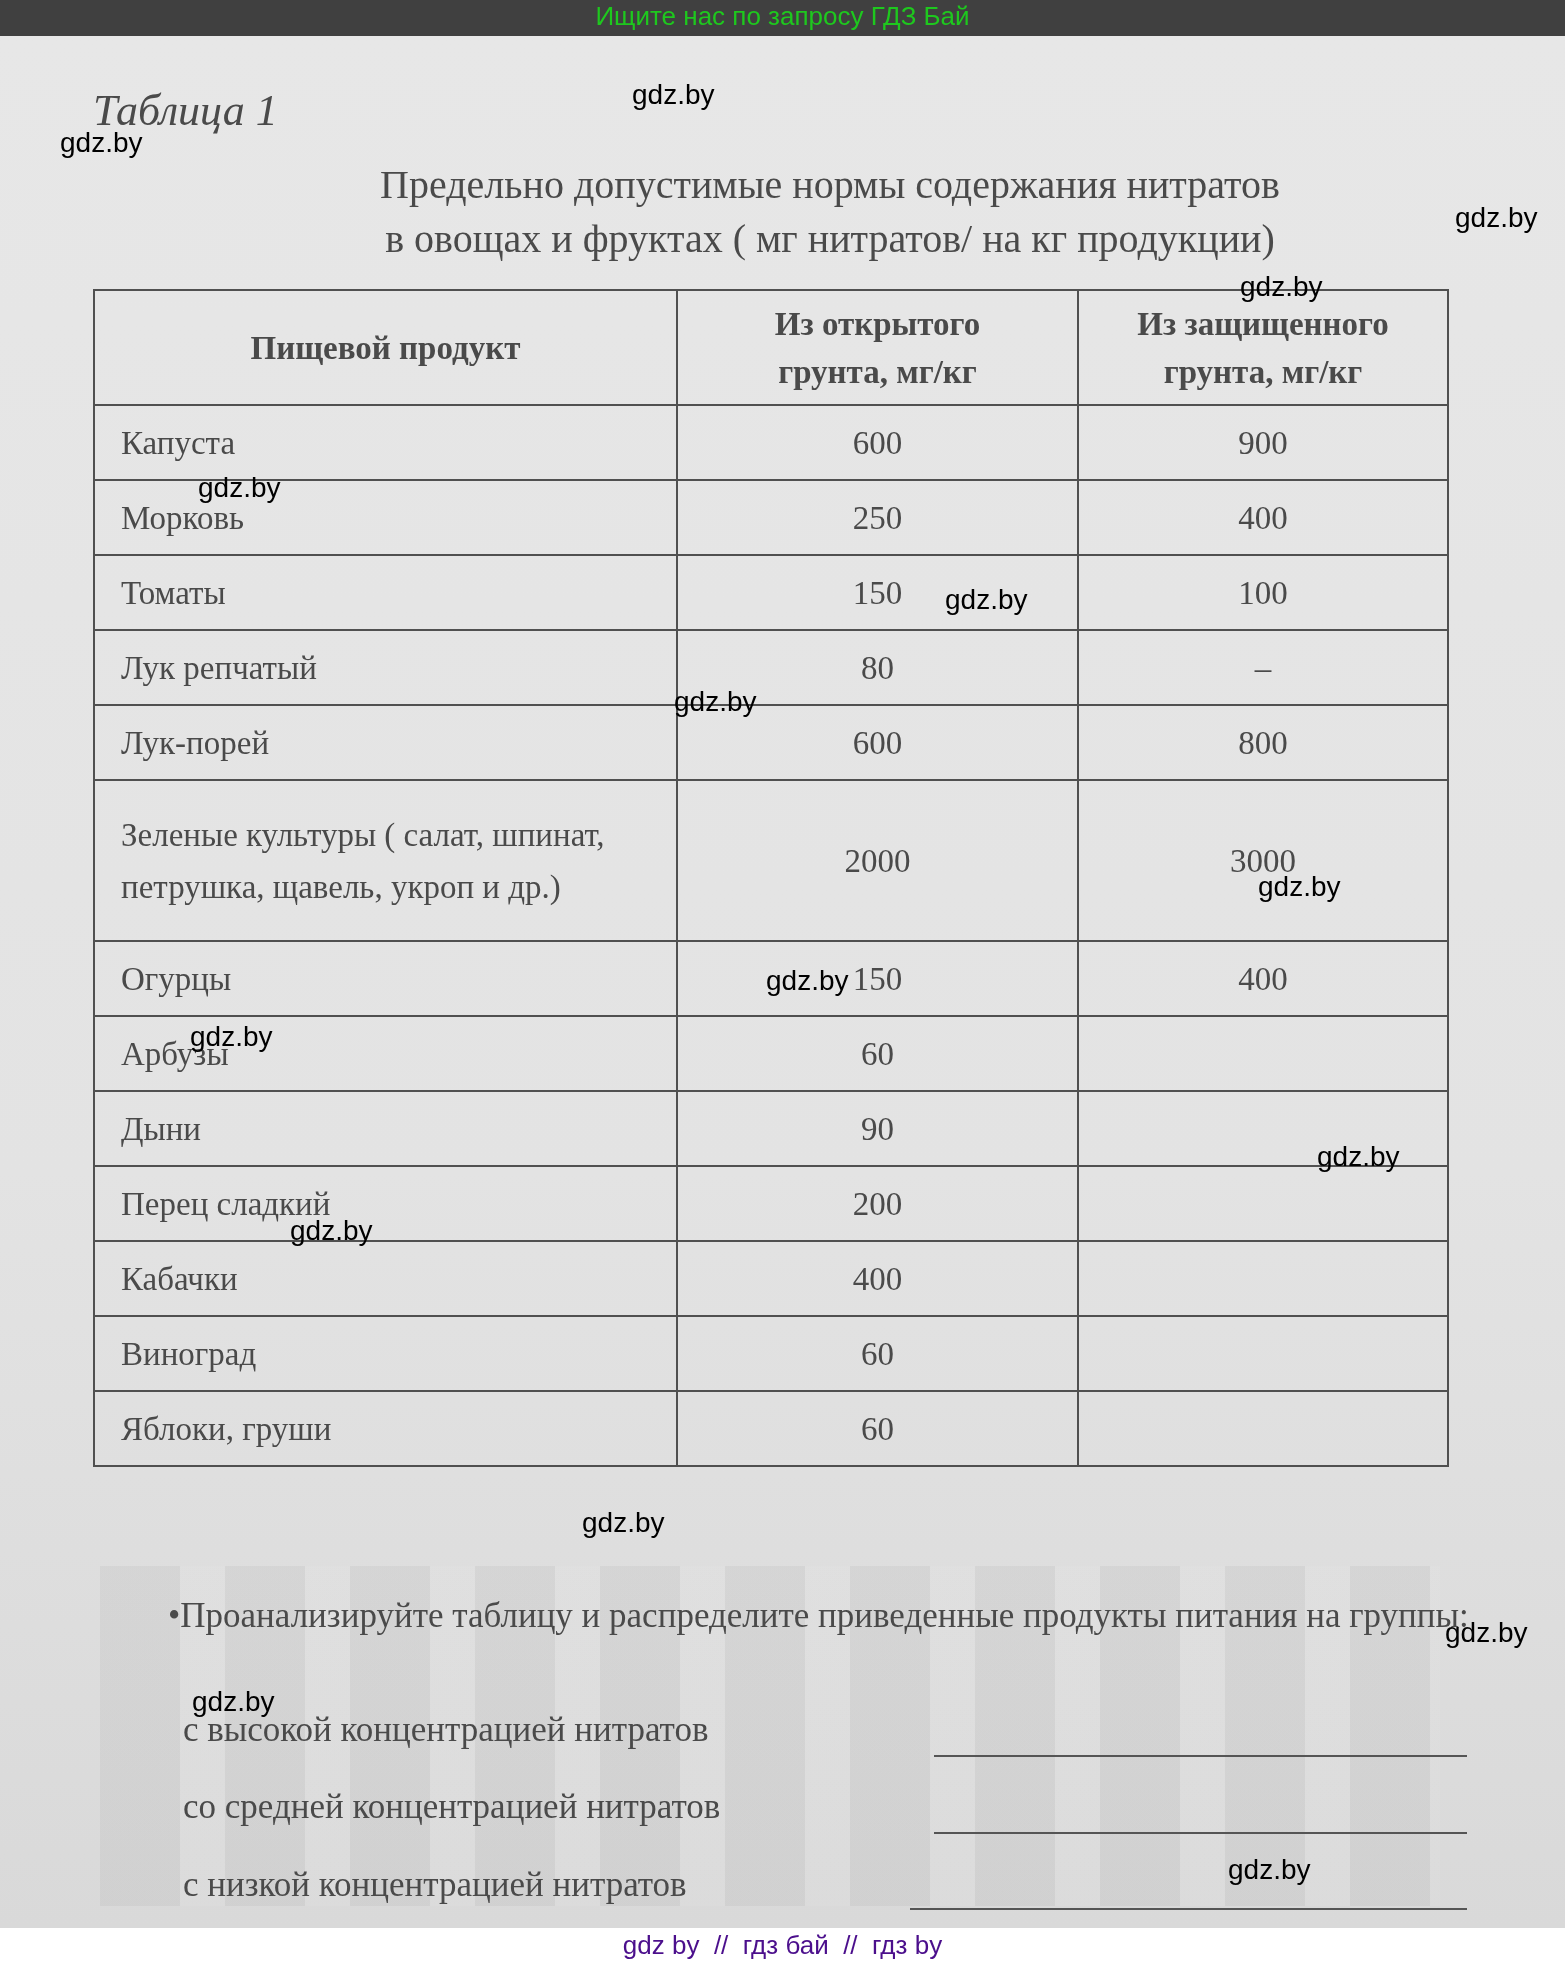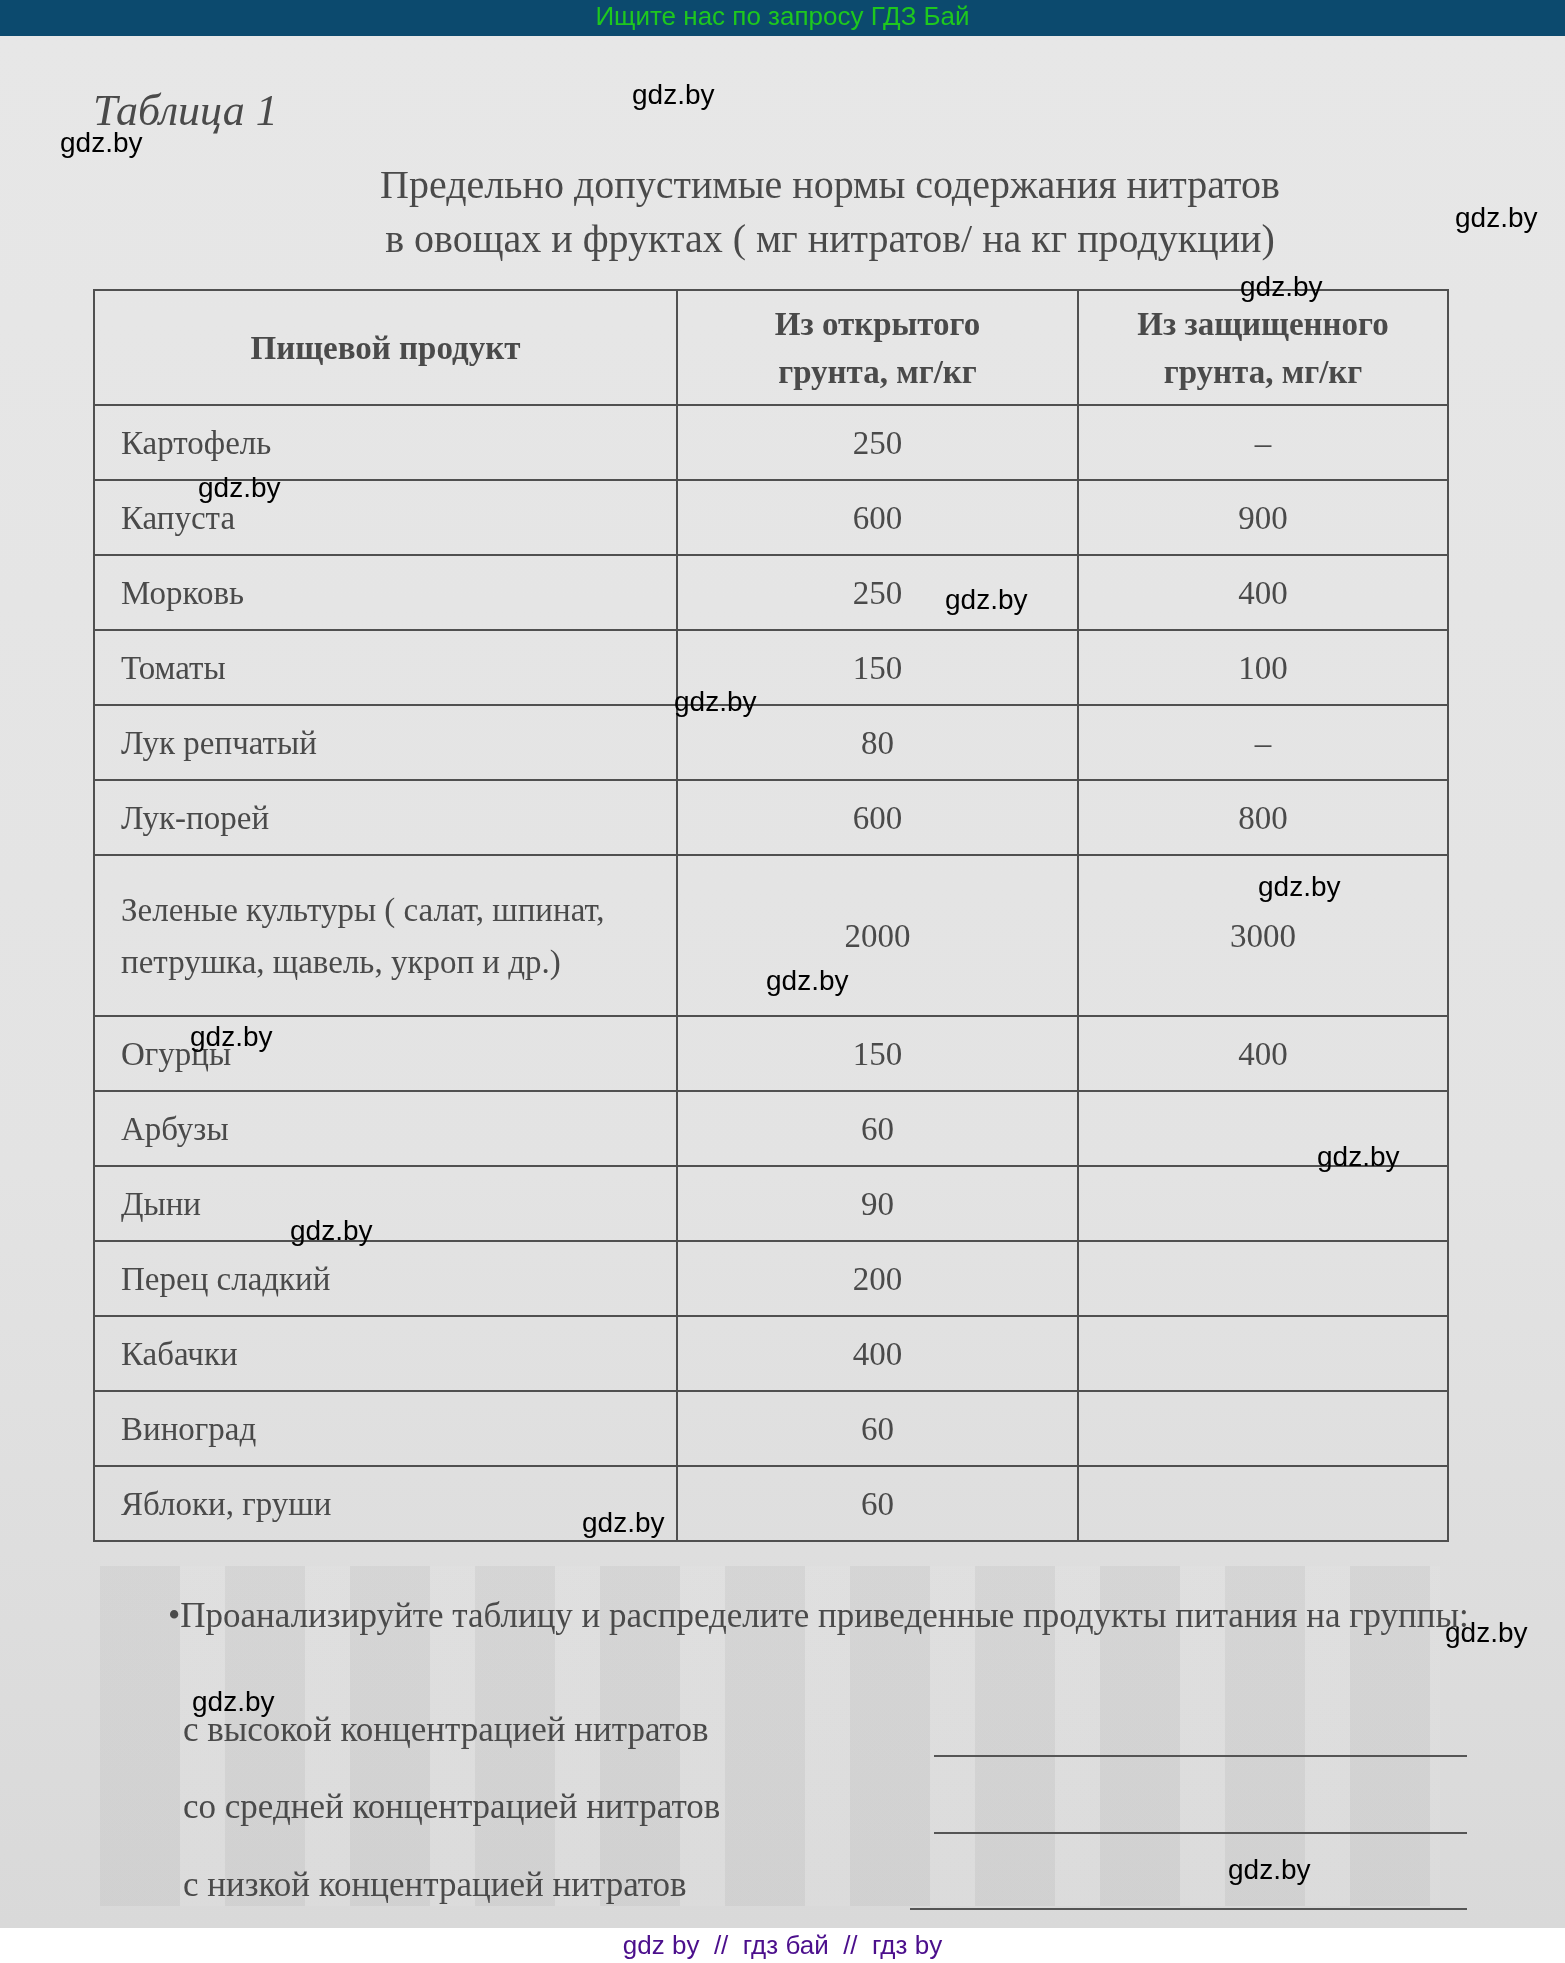--- a/index.html
+++ b/index.html
@@ -3,21 +3,21 @@
 <meta charset="utf-8">
 <style>
   html, body { margin:0; padding:0; }
   body {
     width:1565px; height:1963px; position:relative; overflow:hidden;
     background:#ffffff;
     font-family:"Liberation Serif", "DejaVu Serif", serif;
   }
   .top-banner {
     position:absolute; left:0; top:0; width:1565px; height:36px;
-    background:#0c4a6e; text-align:center;
+    background:#404040; text-align:center;
     font-family:"Liberation Sans", "DejaVu Sans", sans-serif;
     font-size:26px; line-height:32px; color:#1ec81e;
   }
   .page {
     position:absolute; left:0; top:36px; width:1565px; height:1892px;
     background:
       linear-gradient(180deg, #e7e7e7 0%, #e3e3e3 60%, #d9d9d9 100%);
   }
   .page::after {
     content:""; position:absolute; left:100px; top:1530px; width:1340px; height:340px;
@@ -89,25 +89,20 @@
       <col style="width:370px">
     </colgroup>
   <thead>
     <tr>
       <th class="col-product">Пищевой продукт</th>
       <th style="padding:0 60px;">Из открытого грунта, мг/кг</th>
       <th style="padding:0 20px;">Из защищенного грунта, мг/кг</th>
     </tr>
   </thead>
   <tbody>
-    <tr>
-        <td class="product">Картофель</td>
-        <td class="num">250</td>
-        <td class="num">–</td>
-      </tr>
     <tr>
         <td class="product">Капуста</td>
         <td class="num">600</td>
         <td class="num">900</td>
       </tr>
     <tr>
         <td class="product">Морковь</td>
         <td class="num">250</td>
         <td class="num">400</td>
       </tr>

